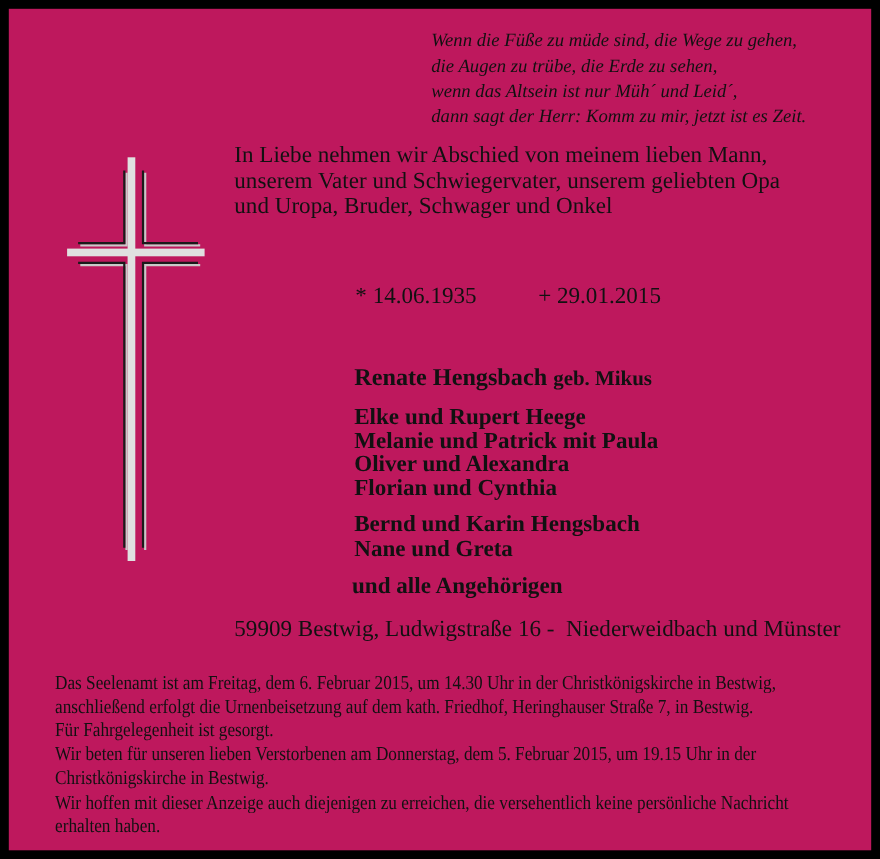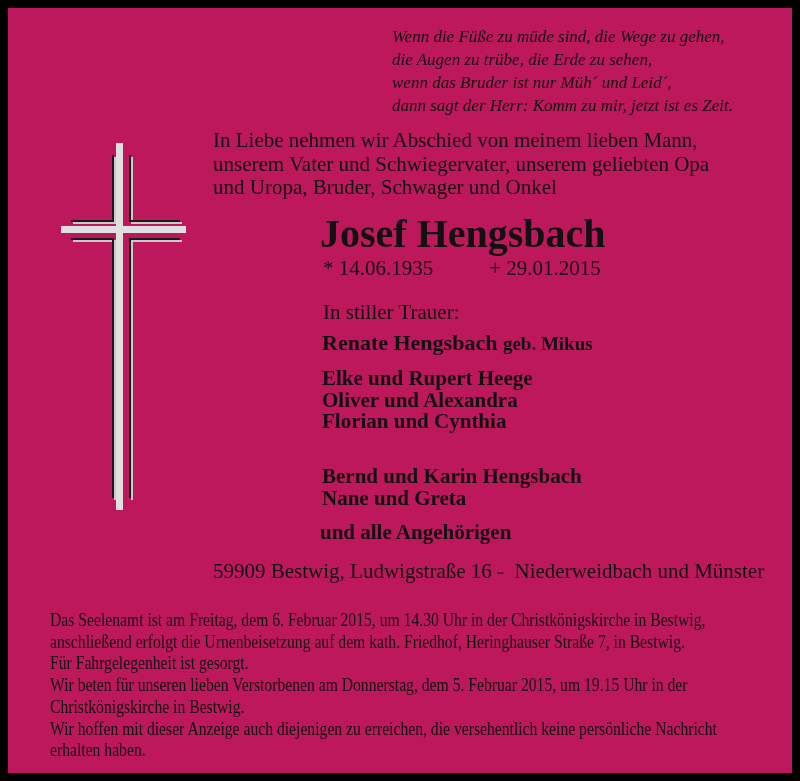--- a/index.html
+++ b/index.html
@@ -119,44 +119,43 @@
       <path d="M 23 93 H 65 V 27"></path>
       <path d="M 132 93 H 82 V 27"></path>
       <path d="M 23 111 H 65 V 370"></path>
       <path d="M 132 111 H 82 V 370"></path>
     </g>
   </svg>
 
   <div class="abs verse">
     <div>Wenn die Füße zu müde sind, die Wege zu gehen,</div>
     <div>die Augen zu trübe, die Erde zu sehen,</div>
-    <div>wenn das Bruder ist nur Müh´ und Leid´,</div>
+    <div>wenn das Altsein ist nur Müh´ und Leid´,</div>
     <div>dann sagt der Herr: Komm zu mir,  jetzt ist es Zeit.</div>
   </div>
 
   <div class="abs intro">
     <div>In Liebe nehmen wir Abschied von meinem lieben Mann,</div>
     <div>unserem Vater und Schwiegervater, unserem geliebten Opa</div>
     <div>und Uropa, Bruder, Schwager und Onkel</div>
   </div>
 
-  <div class="abs name">Josef Hengsbach</div>
   <div class="abs dates">
     <span class="birth">* 14.06.1935</span><span class="death">+ 29.01.2015</span>
   </div>
 
-  <div class="abs trauer-heading">In stiller Trauer:</div>
 
   <div class="abs widow">
     <span>Renate Hengsbach</span>
     <span class="maiden">geb. Mikus</span>
   </div>
 
   <div class="abs family family-1">
     <div>Elke und Rupert Heege</div>
+    <div>Melanie und Patrick mit Paula</div>
     <div>Oliver und Alexandra</div>
     <div>Florian und Cynthia</div>
   </div>
 
   <div class="abs family family-2">
     <div>Bernd und Karin Hengsbach</div>
     <div>Nane und Greta</div>
   </div>
 
   <div class="abs closing">und alle Angehörigen</div>

